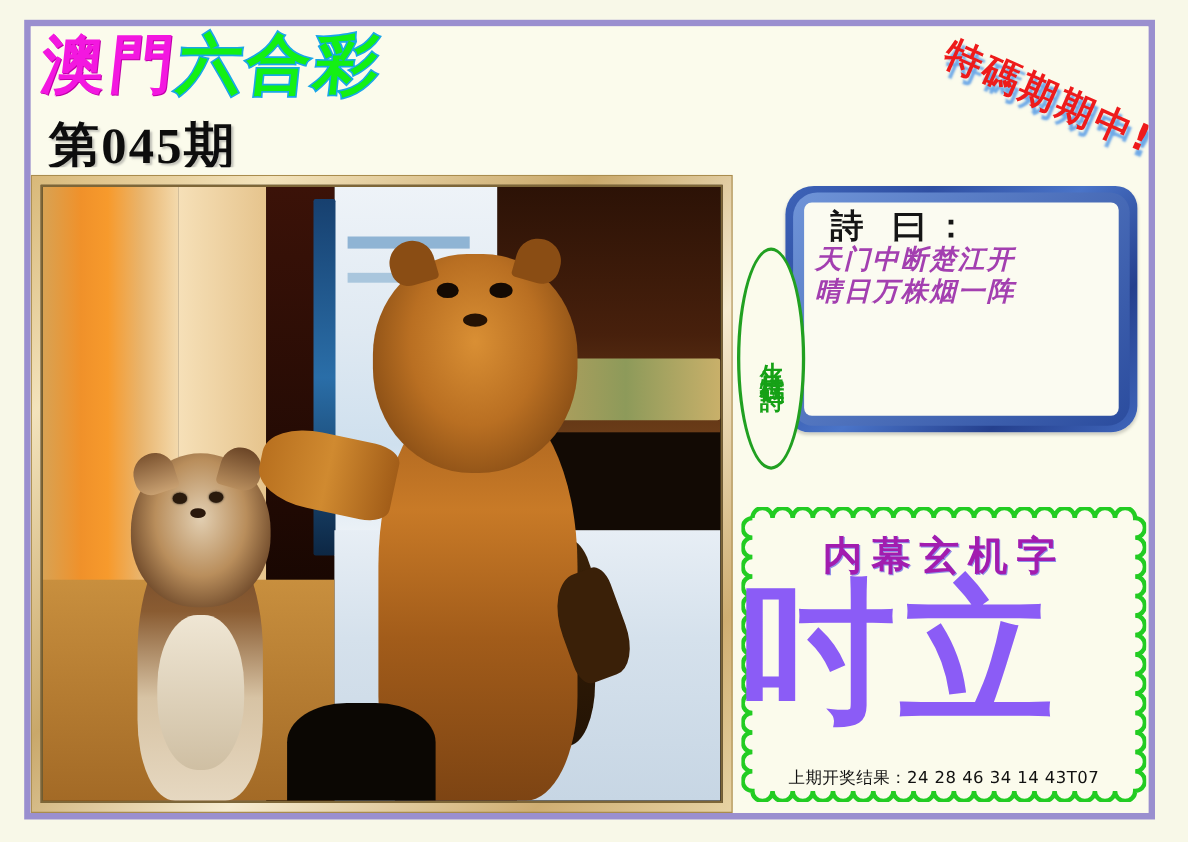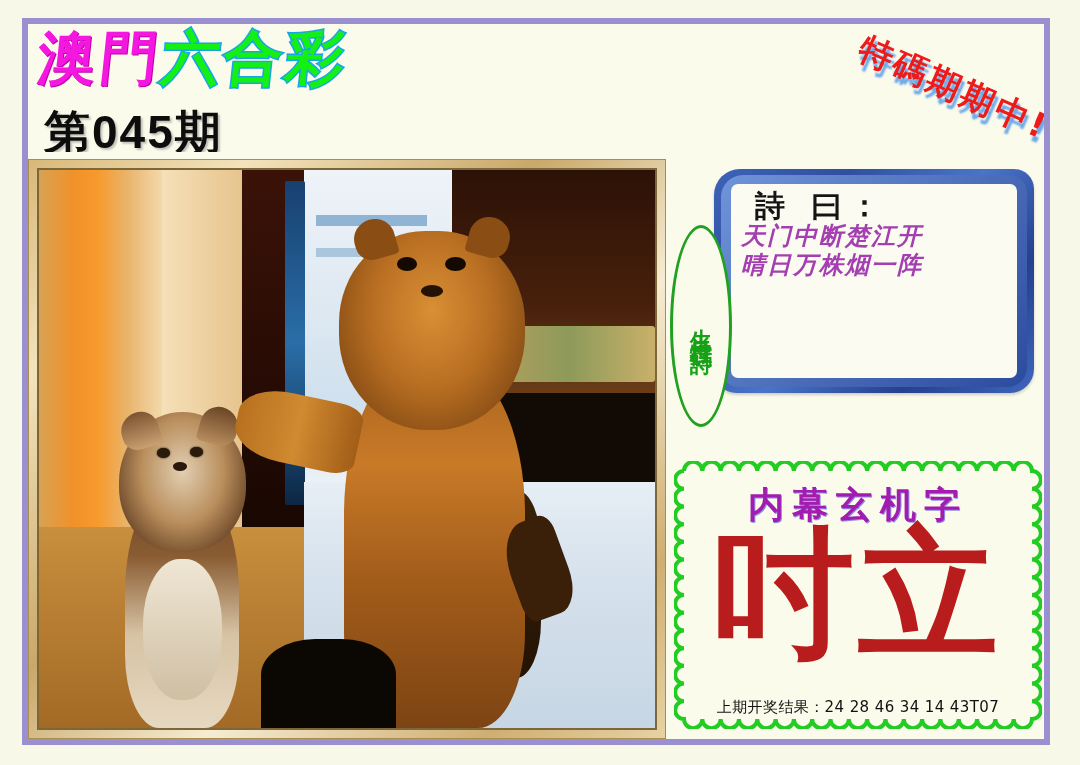--- a/index.html
+++ b/index.html
@@ -68,21 +68,21 @@
     text-shadow: 0 0 1px #1aa6e8;
   }
   .issue-no {
     position: absolute;
     left: 16px;
     top: 78px;
     font-size: 46px;
     font-weight: bold;
     color: #0d0d0d;
     letter-spacing: 2px;
-    font-family: Liberation Sans, sans-serif;
+    font-family: Liberation Serif, serif;
     text-shadow: 2px 2px 2px rgba(120,120,120,.45);
   }
   .main-title {
     position: absolute;
     left: 344px;
     top: 52px;
     font-size: 80px;
     font-weight: bold;
     color: #ef1111;
     letter-spacing: 14px;
@@ -279,24 +279,23 @@
     text-align:center;
     font-size: 36px;
     font-weight: bold;
     color: #a21caf;
     letter-spacing: 8px;
     font-family: Liberation Sans, sans-serif;
     text-shadow: 1px 1px 0 #8f8de8;
   }
   .secret-word {
     position:absolute; left:0; right:0; top: 62px;
-    text-align:center;
     font-size: 140px;
     font-weight: bold;
-    color: #b91c1c;
+    color: #8b5cf6;
     letter-spacing: 4px;
     line-height: 1;
     font-family: "DejaVu Serif", serif;
   }
   .prev-result {
     position:absolute; left:0; right:0; bottom: 12px;
     text-align:center;
     font-size: 15px;
     font-weight: normal;
     color: #111;

